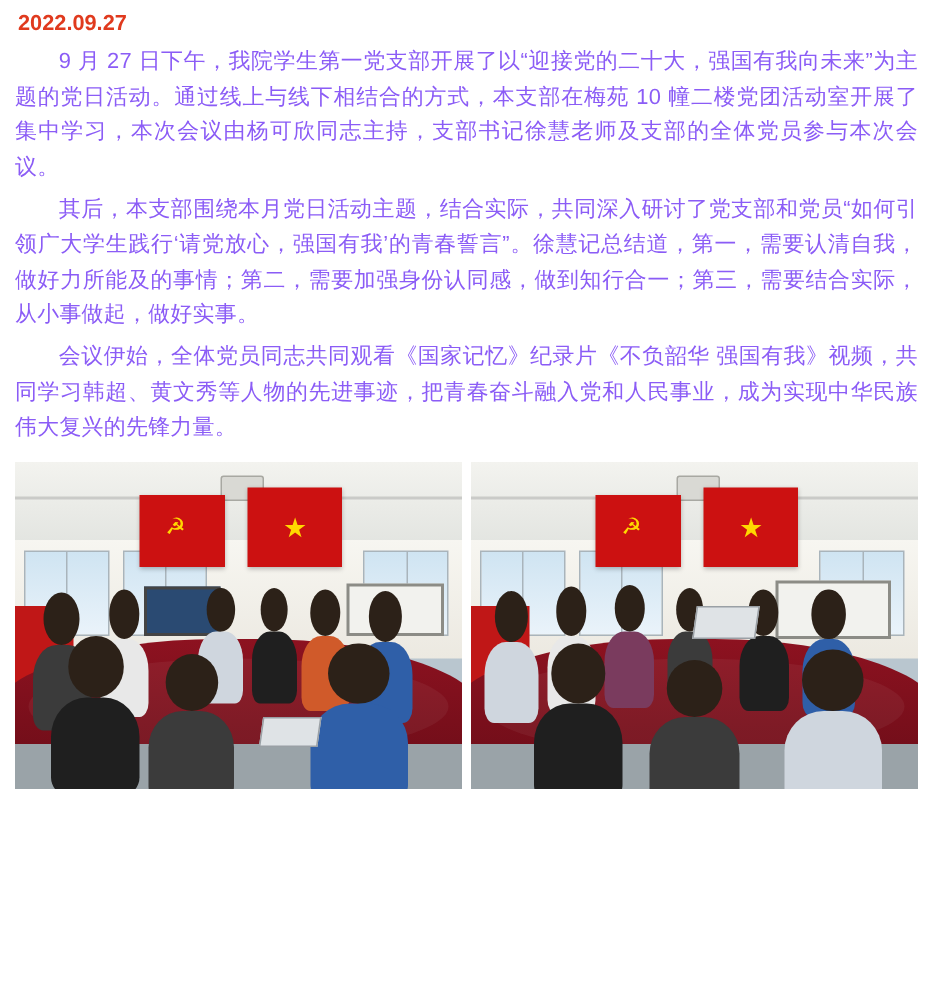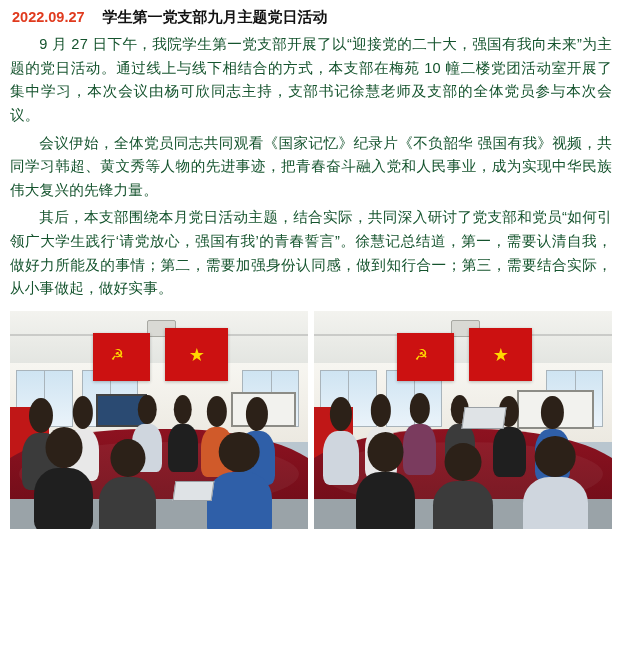--- a/index.html
+++ b/index.html
@@ -42,21 +42,21 @@
     font-size: 15px;
     white-space: nowrap;
   }
   .body-text p {
     margin: 0 0 4px 0;
     font-size: 14.6px;
     line-height: 1.62;
     text-indent: 2em;
     text-align: justify;
     text-justify: inter-ideograph;
-    color: #14532d;
+    color: #8b5cf6;
     letter-spacing: 0.2px;
   }
   .photos {
     display: flex;
     gap: 6px;
     margin-top: 10px;
     width: 602px;
   }
   .photo {
     position: relative;
@@ -174,27 +174,26 @@
     transform: skewX(-8deg);
   }
 </style>
 </head>
 <body>
 
 <div class="page">
 
   <div class="headline">
     <span class="date">2022.09.27</span>
-    <span class="title">学生第一党支部九月主题党日活动</span>
   </div>
 
   <div class="body-text">
     <p>9 月 27 日下午，我院学生第一党支部开展了以“迎接党的二十大，强国有我向未来”为主题的党日活动。通过线上与线下相结合的方式，本支部在梅苑 10 幢二楼党团活动室开展了集中学习，本次会议由杨可欣同志主持，支部书记徐慧老师及支部的全体党员参与本次会议。</p>
+    <p>其后，本支部围绕本月党日活动主题，结合实际，共同深入研讨了党支部和党员“如何引领广大学生践行‘请党放心，强国有我’的青春誓言”。徐慧记总结道，第一，需要认清自我，做好力所能及的事情；第二，需要加强身份认同感，做到知行合一；第三，需要结合实际，从小事做起，做好实事。</p>
     <p>会议伊始，全体党员同志共同观看《国家记忆》纪录片《不负韶华 强国有我》视频，共同学习韩超、黄文秀等人物的先进事迹，把青春奋斗融入党和人民事业，成为实现中华民族伟大复兴的先锋力量。</p>
-    <p>其后，本支部围绕本月党日活动主题，结合实际，共同深入研讨了党支部和党员“如何引领广大学生践行‘请党放心，强国有我’的青春誓言”。徐慧记总结道，第一，需要认清自我，做好力所能及的事情；第二，需要加强身份认同感，做到知行合一；第三，需要结合实际，从小事做起，做好实事。</p>
   </div>
 
   <div class="photos">
 
     <div class="photo">
       <div class="ceiling"></div>
       <div class="wall"></div>
       <div class="window w1">
           <span></span>
         </div>

